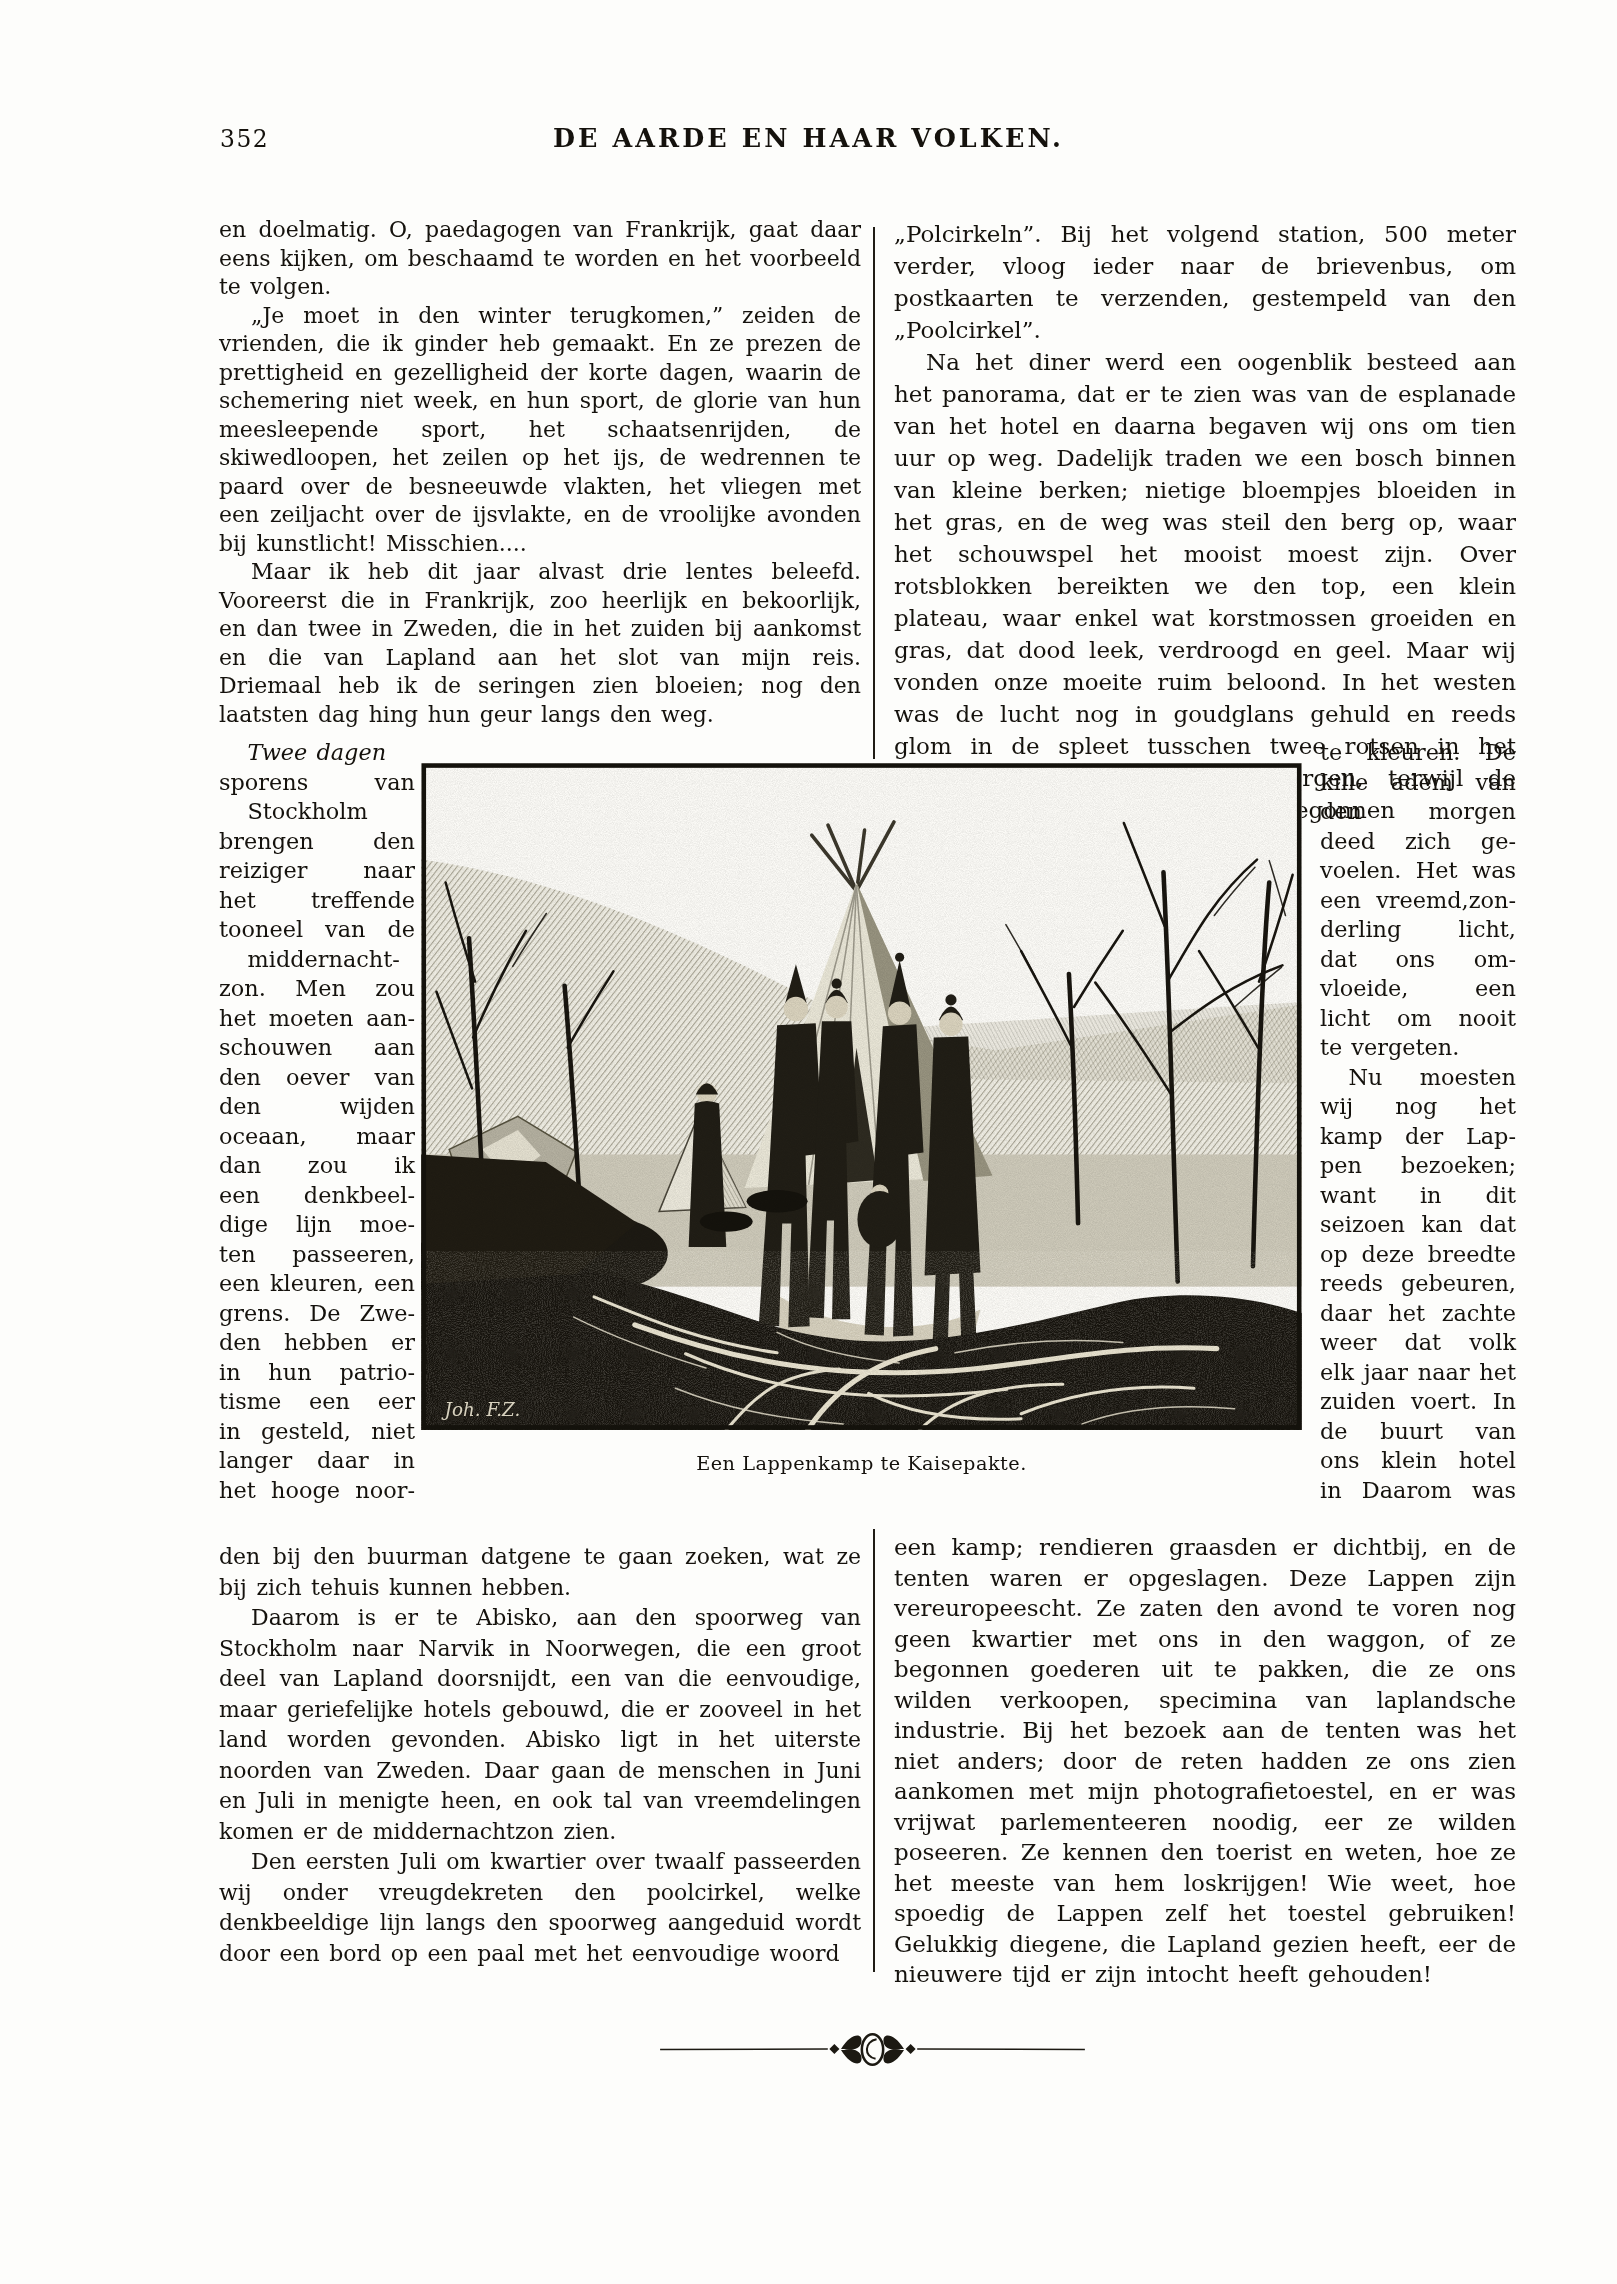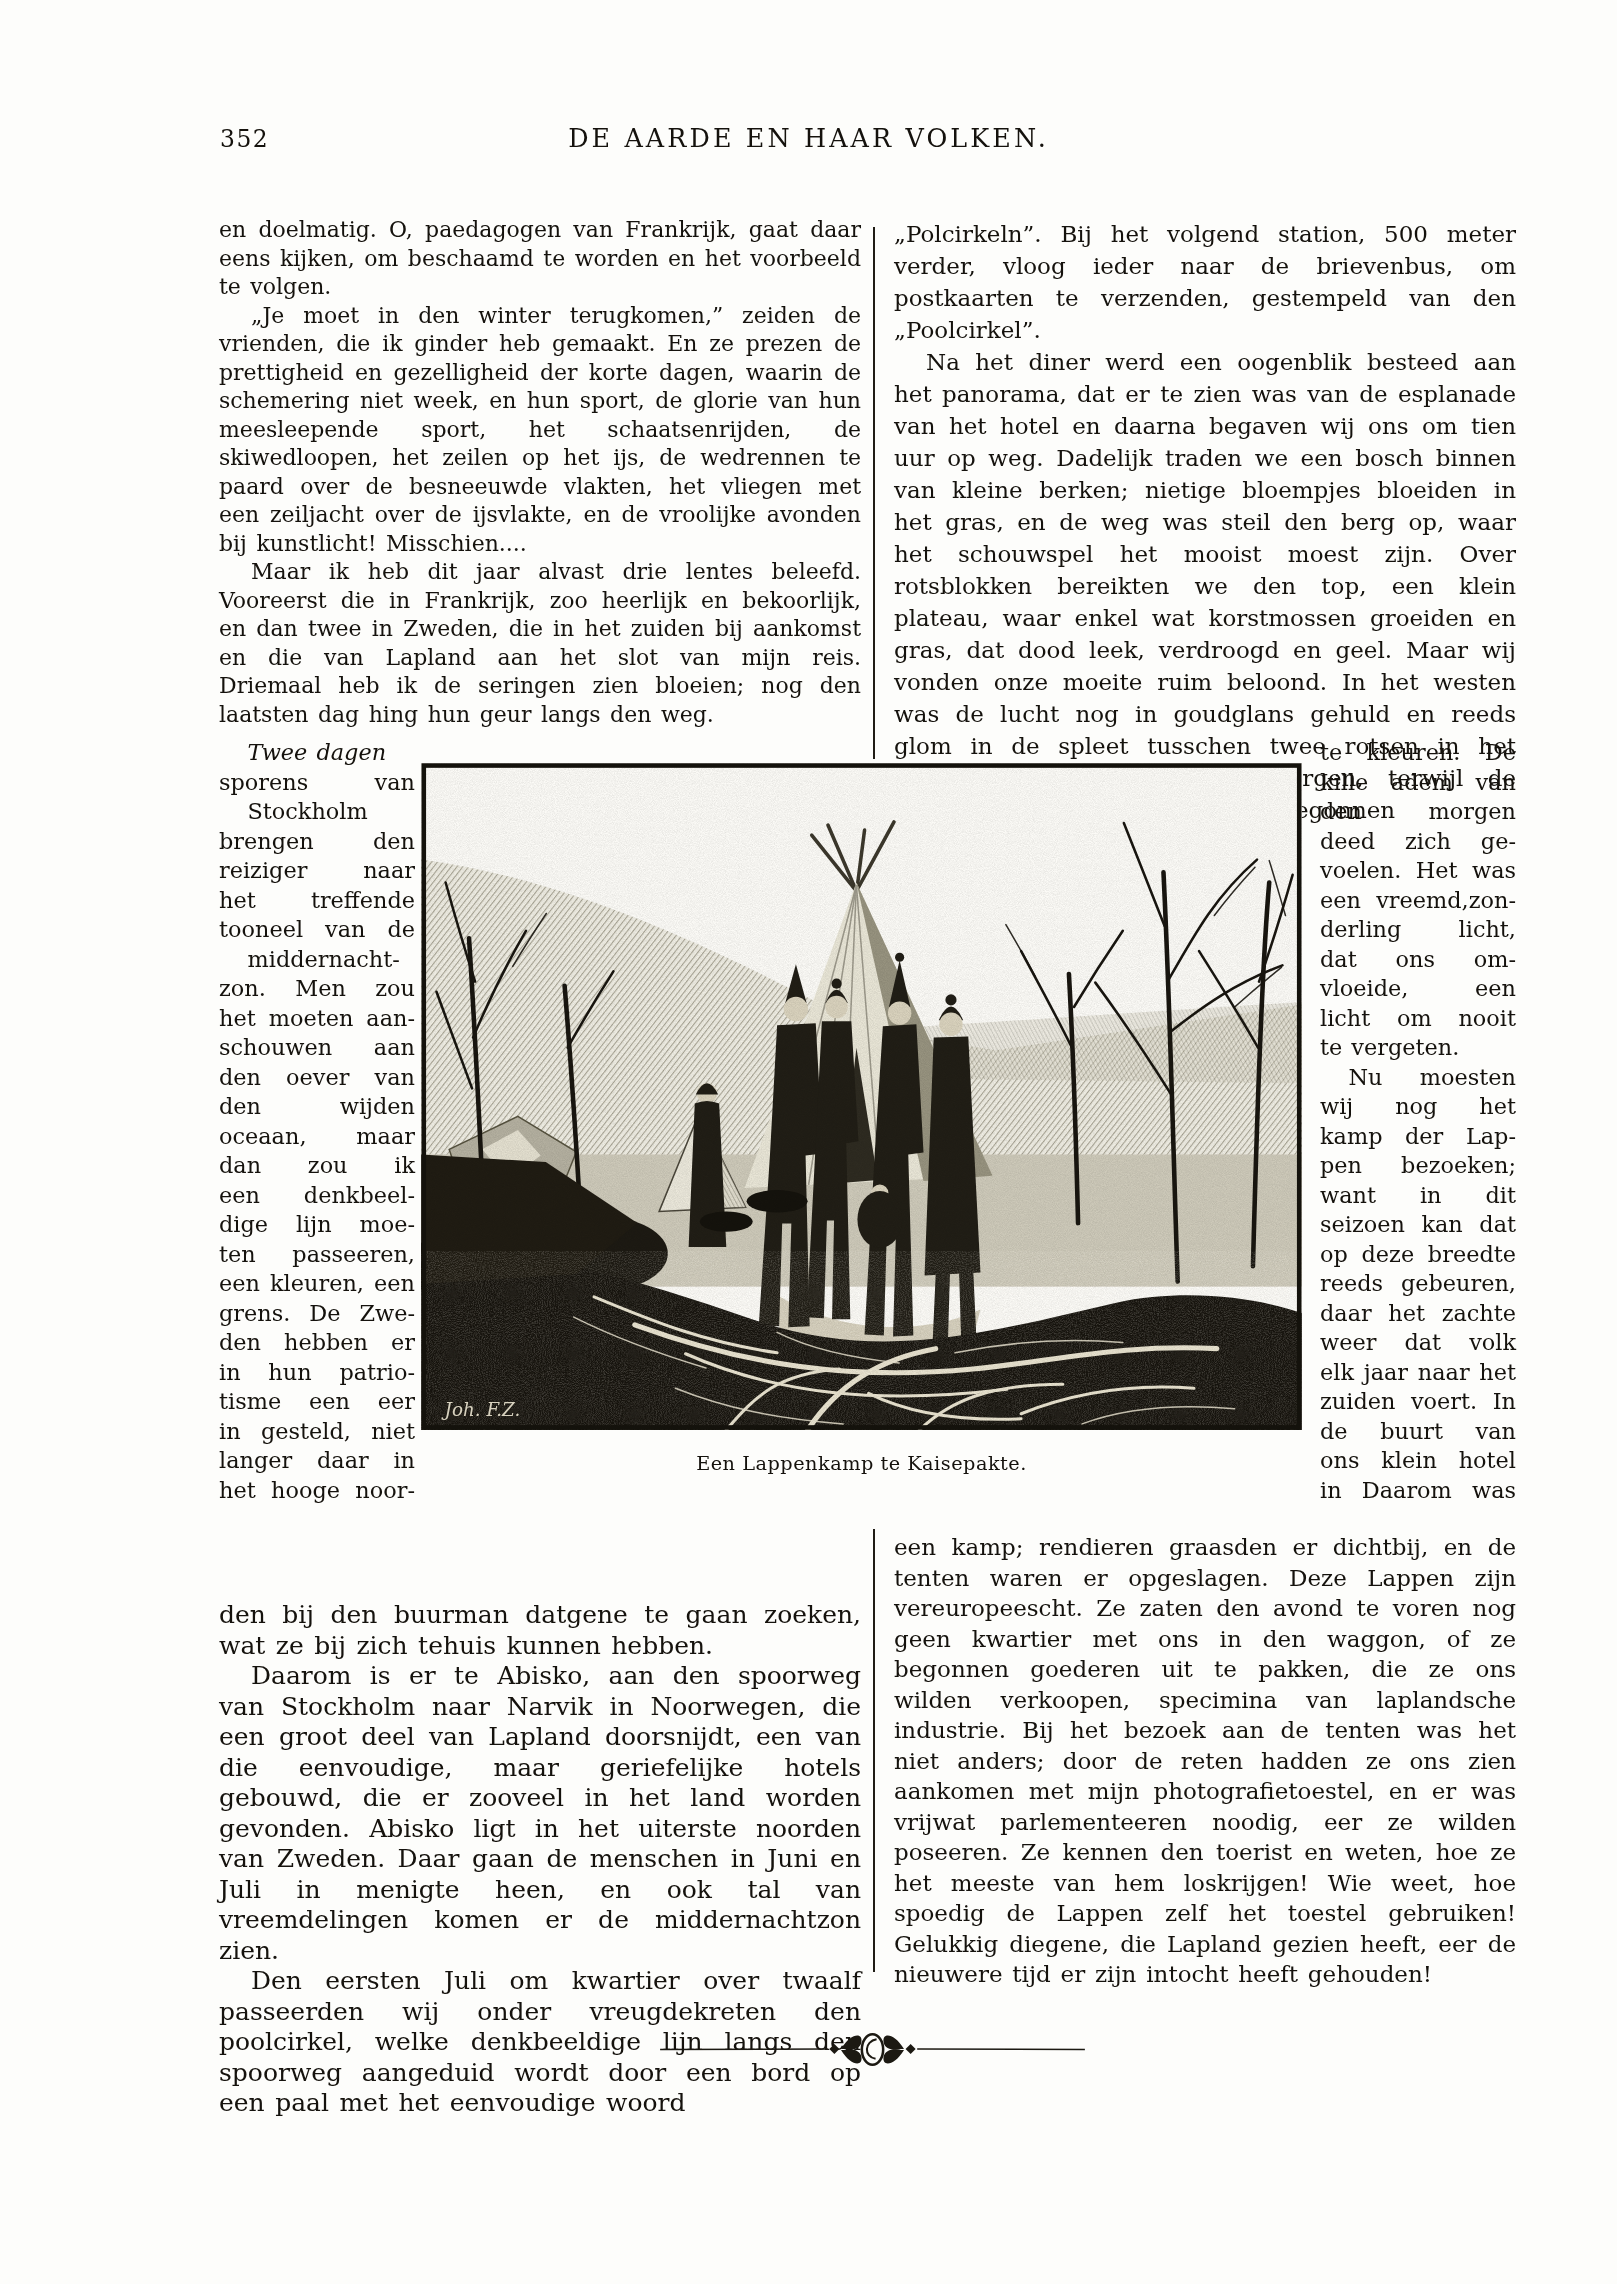--- a/index.html
+++ b/index.html
@@ -6,26 +6,26 @@
   .page{
     position:relative;
     width:1617px;height:2284px;
     background:#fdfdfb;
     font-family:"DejaVu Serif","Liberation Serif",serif;
     color:#15120d;
     overflow:hidden;
   }
   .pagenum{position:absolute;left:220px;top:125px;font-size:23.4px;letter-spacing:1.5px;}
   .journal-title{position:absolute;left:0;right:0;top:123px;text-align:center;
-    font-size:25.4px;font-weight:normal;letter-spacing:3.1px;}
+    font-size:25.4px;font-weight:bold;letter-spacing:3.1px;}
   .textblock{position:absolute;text-align:justify;}
   .par{margin:0;word-spacing:2.5px;}
   #left-top{left:219px;top:216px;width:642px;font-size:22px;line-height:28.5px;}
   #right-top{left:894px;top:218px;width:622px;font-size:23px;line-height:32px;}
-  #left-bottom{left:219px;top:1600px;width:642px;font-size:25px;line-height:30.5px;}
+  #left-bottom{left:219px;top:1542px;width:642px;font-size:22px;line-height:30.5px;}
   #right-bottom{left:894px;top:1532px;width:622px;font-size:23px;line-height:30.5px;}
   #left-top .par:not(:first-child),
   #right-top .par:not(:first-child),
   #left-bottom .par:not(:first-child){text-indent:32px;}
   #left-narrow{left:219px;top:738px;width:196px;}
   #right-narrow{left:1320px;top:738px;width:196px;}
   .nline{font-size:22.4px;line-height:29.5px;text-align:justify;text-align-last:justify;word-spacing:2px;}
   .nline.end{text-align-last:left;}
   .nline.ind{text-indent:28.5px;}
   .nline.indend{text-indent:28.5px;text-align-last:left;font-style:italic;}

